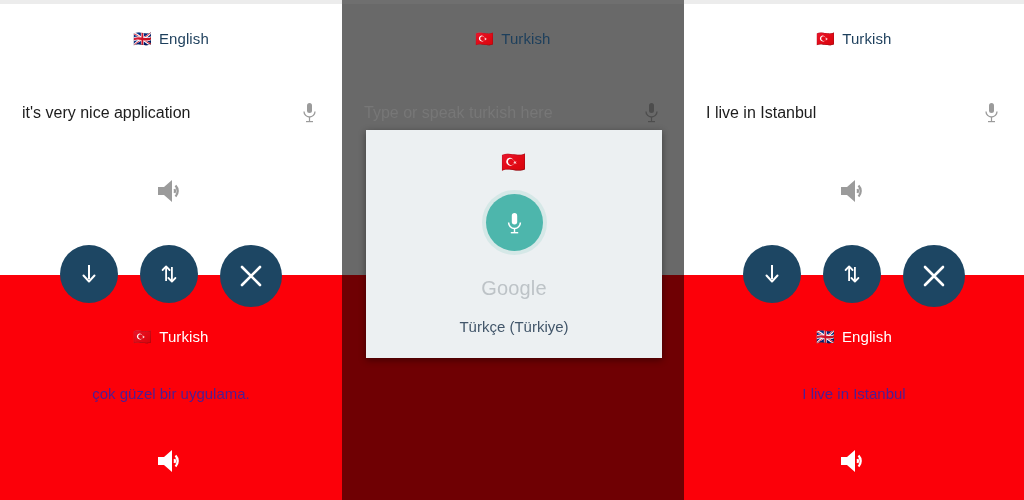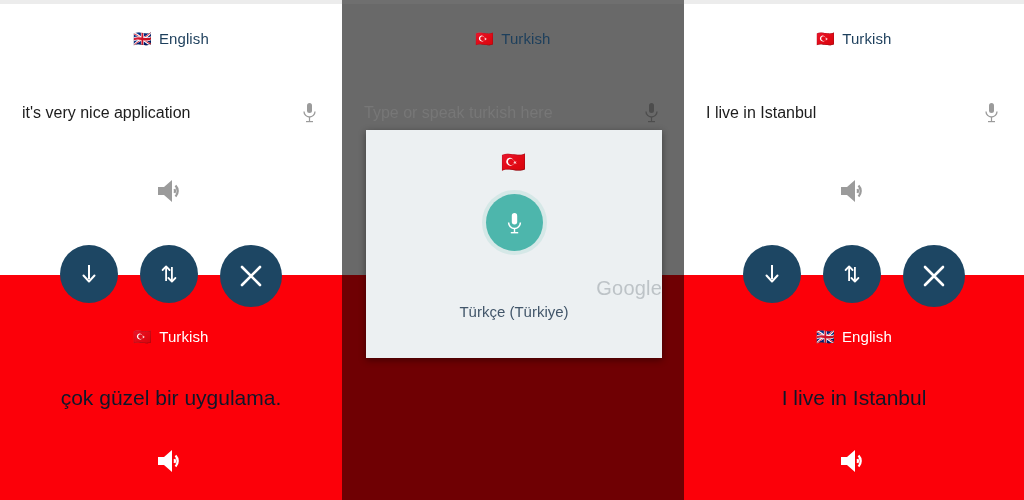--- a/index.html
+++ b/index.html
@@ -67,21 +67,21 @@
   .circbtn {
     width:58px; height:58px; border-radius:50%;
     background:#1d4663; display:flex; align-items:center; justify-content:center;
     flex:0 0 auto;
   }
   .circbtn.big { width:62px; height:62px; }
 
   
   .resline {
     position:absolute; left:0; right:0; top:385px;
-    text-align:center; color:#0f172a; font-size:21px; padding:0 6px;
+    text-align:center; color:#4c1d95; font-size:15px; padding:0 6px;
     line-height:1.2; white-space:nowrap;
   }
 
   .langrow.bottom { top:328px; }
 
   
   .dim-top, .dim-bot { position:absolute; left:0; right:0; }
   .dim-top { top:0; height:275px; background:#696969; }
   .dim-bot { top:275px; bottom:0; background:#6f0003; }
 
@@ -94,25 +94,25 @@
     padding-top:22px; font-size:21px; color:#2e4a5e;
   }
   .dlg-title .flag { font-size:20px; }
   .dlg-mic-wrap { display:flex; justify-content:center; margin-top:22px; }
   .dlg-mic {
     width:57px; height:57px; border-radius:50%; background:#4db6ac;
     display:flex; align-items:center; justify-content:center;
     box-shadow:0 0 0 4px rgba(77,182,172,.14);
   }
   .dlg-brand {
-    text-align:right; margin-top:26px; font-size:20px; color:#bdc3c7;
+    text-align:center; margin-top:26px; font-size:20px; color:#bdc3c7;
     letter-spacing:.2px;
   }
   .dlg-locale {
-    text-align:center; margin-top:3px; font-size:15px; color:#42566a;
+    text-align:center; margin-top:18px; font-size:15px; color:#42566a;
   }
 </style>
 </head>
 <body>
 
 <div class="shell">
 
   <div class="panel p1">
     <div class="topbar"></div>
     <div class="redhalf"></div>

